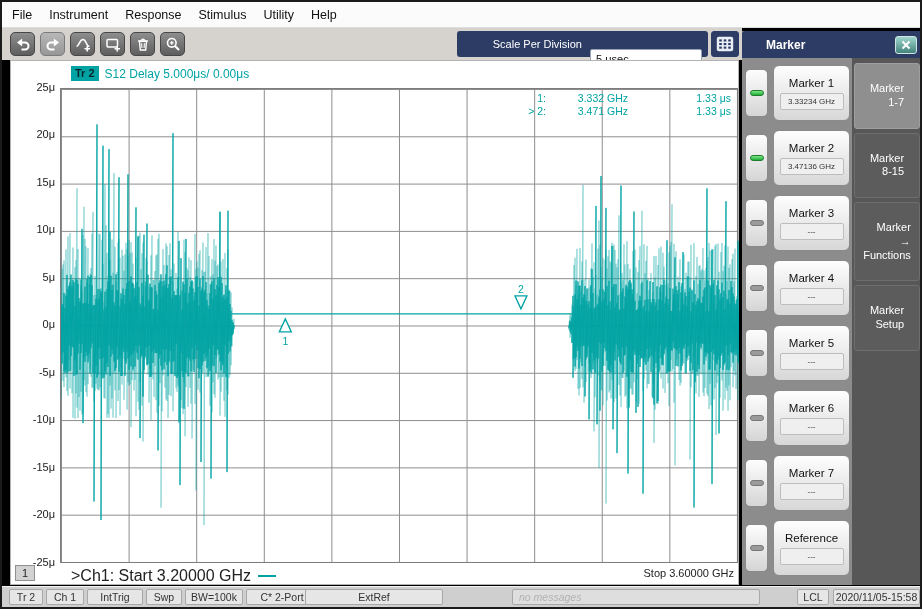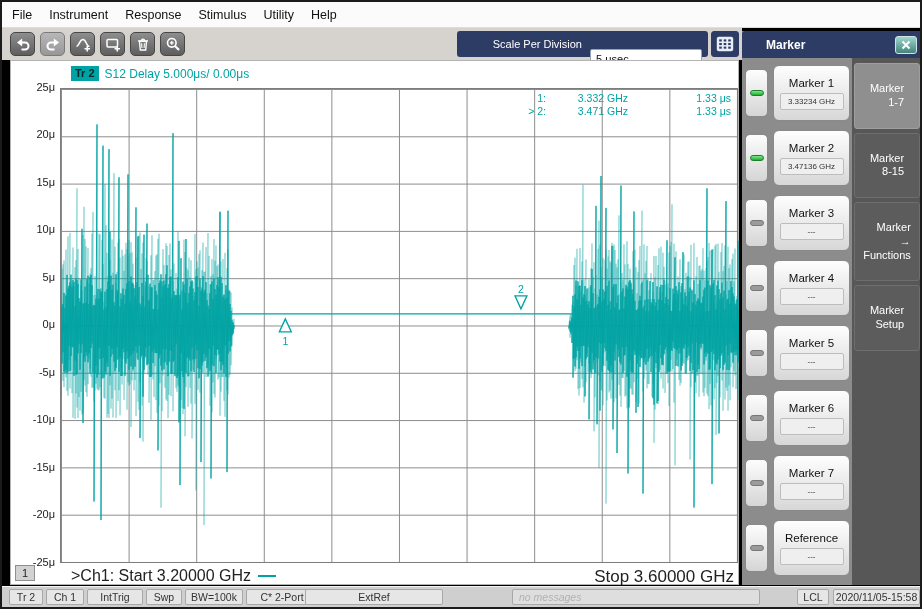--- a/index.html
+++ b/index.html
@@ -35,21 +35,21 @@
   .plot svg { position:absolute; left:0; top:0; width:678px; height:475px; }
   .ytick { position:absolute; width:44px; text-align:right; font-size:11px; color:#222; }
   .readout { position:absolute; top:3px; right:6px; width:212px; color:#00a3a3; font-size:10.5px; }
   .rrow { display:flex; line-height:13px; }
   .rid { width:27px; text-align:right; }
   .rfreq { width:82px; text-align:right; }
   .rval { flex:1; text-align:right; }
   .ch-badge { position:absolute; left:4px; top:504px; width:20px; height:16px; background:#d2d2d2; border:1px solid #8f8f8f; font-size:11px; color:#222; text-align:center; line-height:15px; }
   .start-label { position:absolute; left:60px; top:506px; font-size:16px; color:#222; display:flex; align-items:center; }
   .trace-sample { display:inline-block; width:18px; height:2px; background:#00a3a3; margin-left:7px; }
-  .stop-label { position:absolute; right:4px; top:506px; font-size:17px; color:#222; }
+  .stop-label { position:absolute; right:4px; top:506px; font-size:11px; color:#222; }
 
   
   .marker-panel { position:absolute; left:740px; top:29px; width:180px; height:554px; background:#8c8c8c; }
   .panel-header { position:absolute; left:0; top:0; width:100%; height:27px; background:#2d3c64; border-radius:3px 3px 0 0; display:flex; align-items:center; }
   .panel-title { color:#fff; font-size:12px; font-weight:bold; padding-left:24px; }
   .close-btn { margin-left:auto; margin-right:5px; width:22px; height:18px; background:linear-gradient(#9fd6cd,#43847c); border:1px solid #cfe6e2; border-radius:3px; display:flex; align-items:center; justify-content:center; }
   .panel-body { position:absolute; left:0; top:27px; width:110px; bottom:0; display:flex; flex-direction:column; gap:9px; padding:7px 0 0 3px; }
   .mrow { display:flex; align-items:center; gap:5px; height:56px; flex:none; }
   .led-btn { width:23px; height:48px; background:linear-gradient(#fdfdfd,#d5d5d5); border:1px solid #8a8a8a; border-radius:5px; display:flex; align-items:center; justify-content:center; }
   .led { width:14px; height:6px; border-radius:3px; background:#9b9b9b; border:1px solid #777; }

